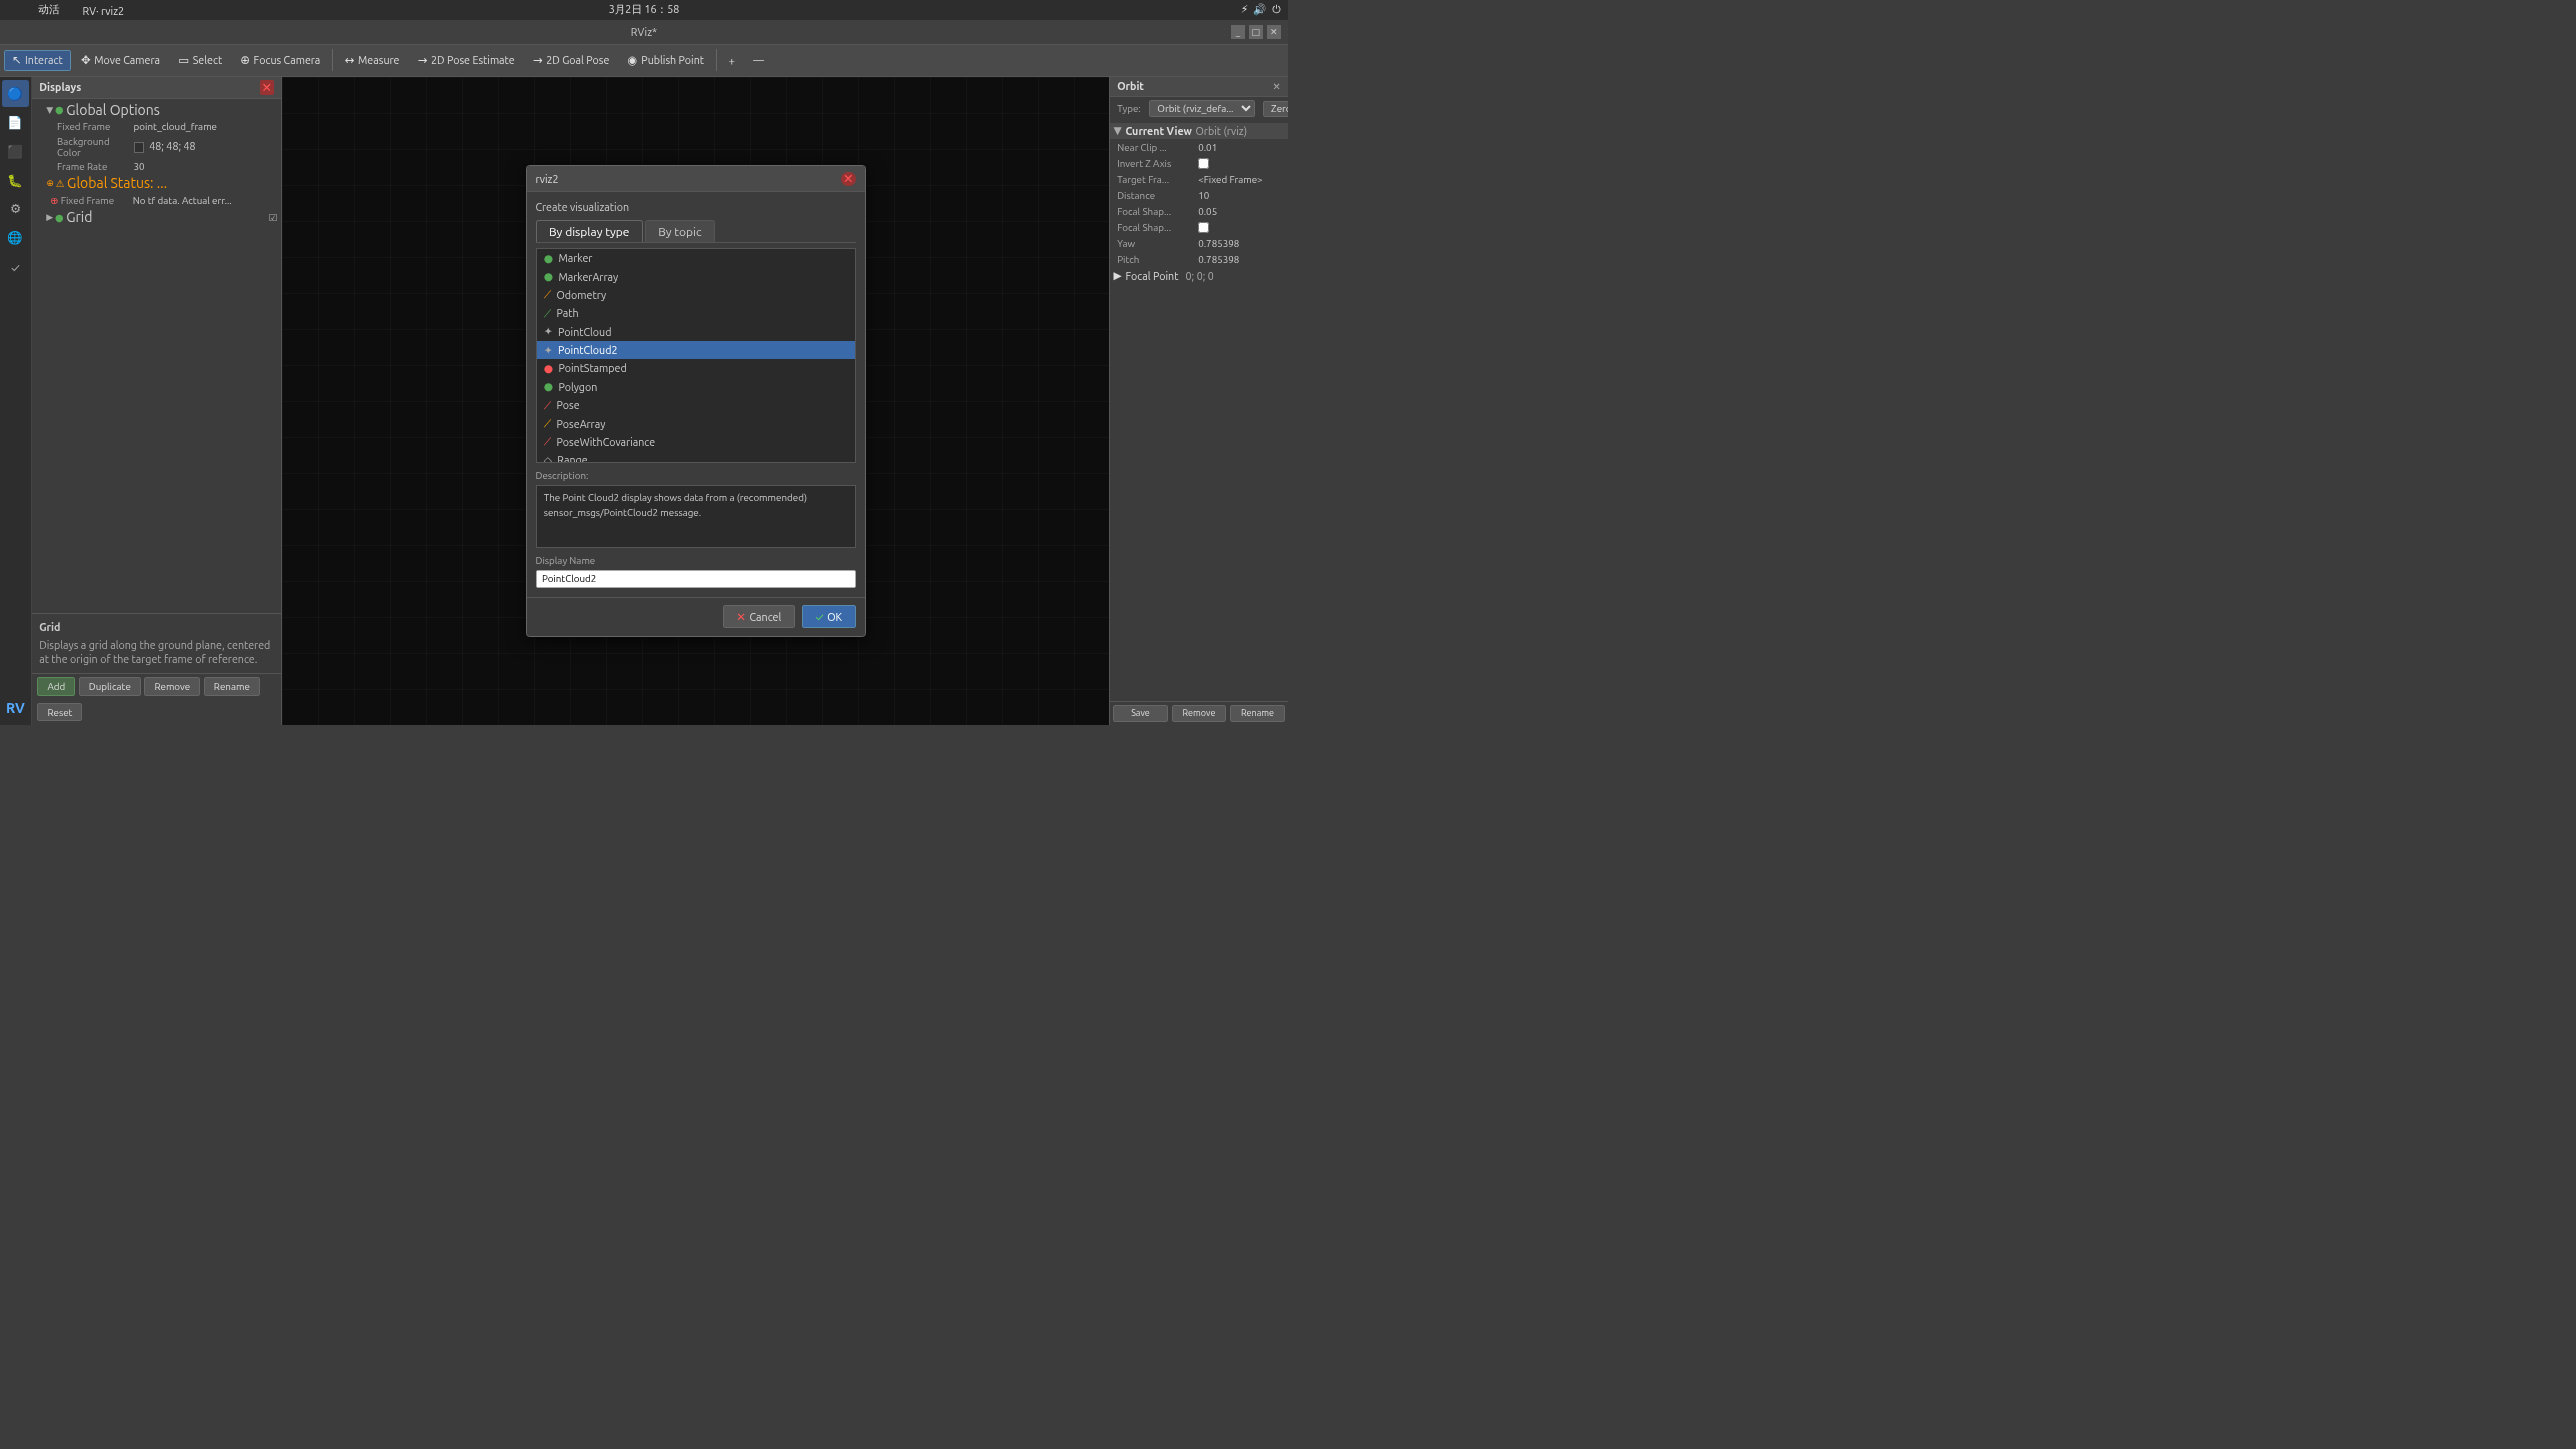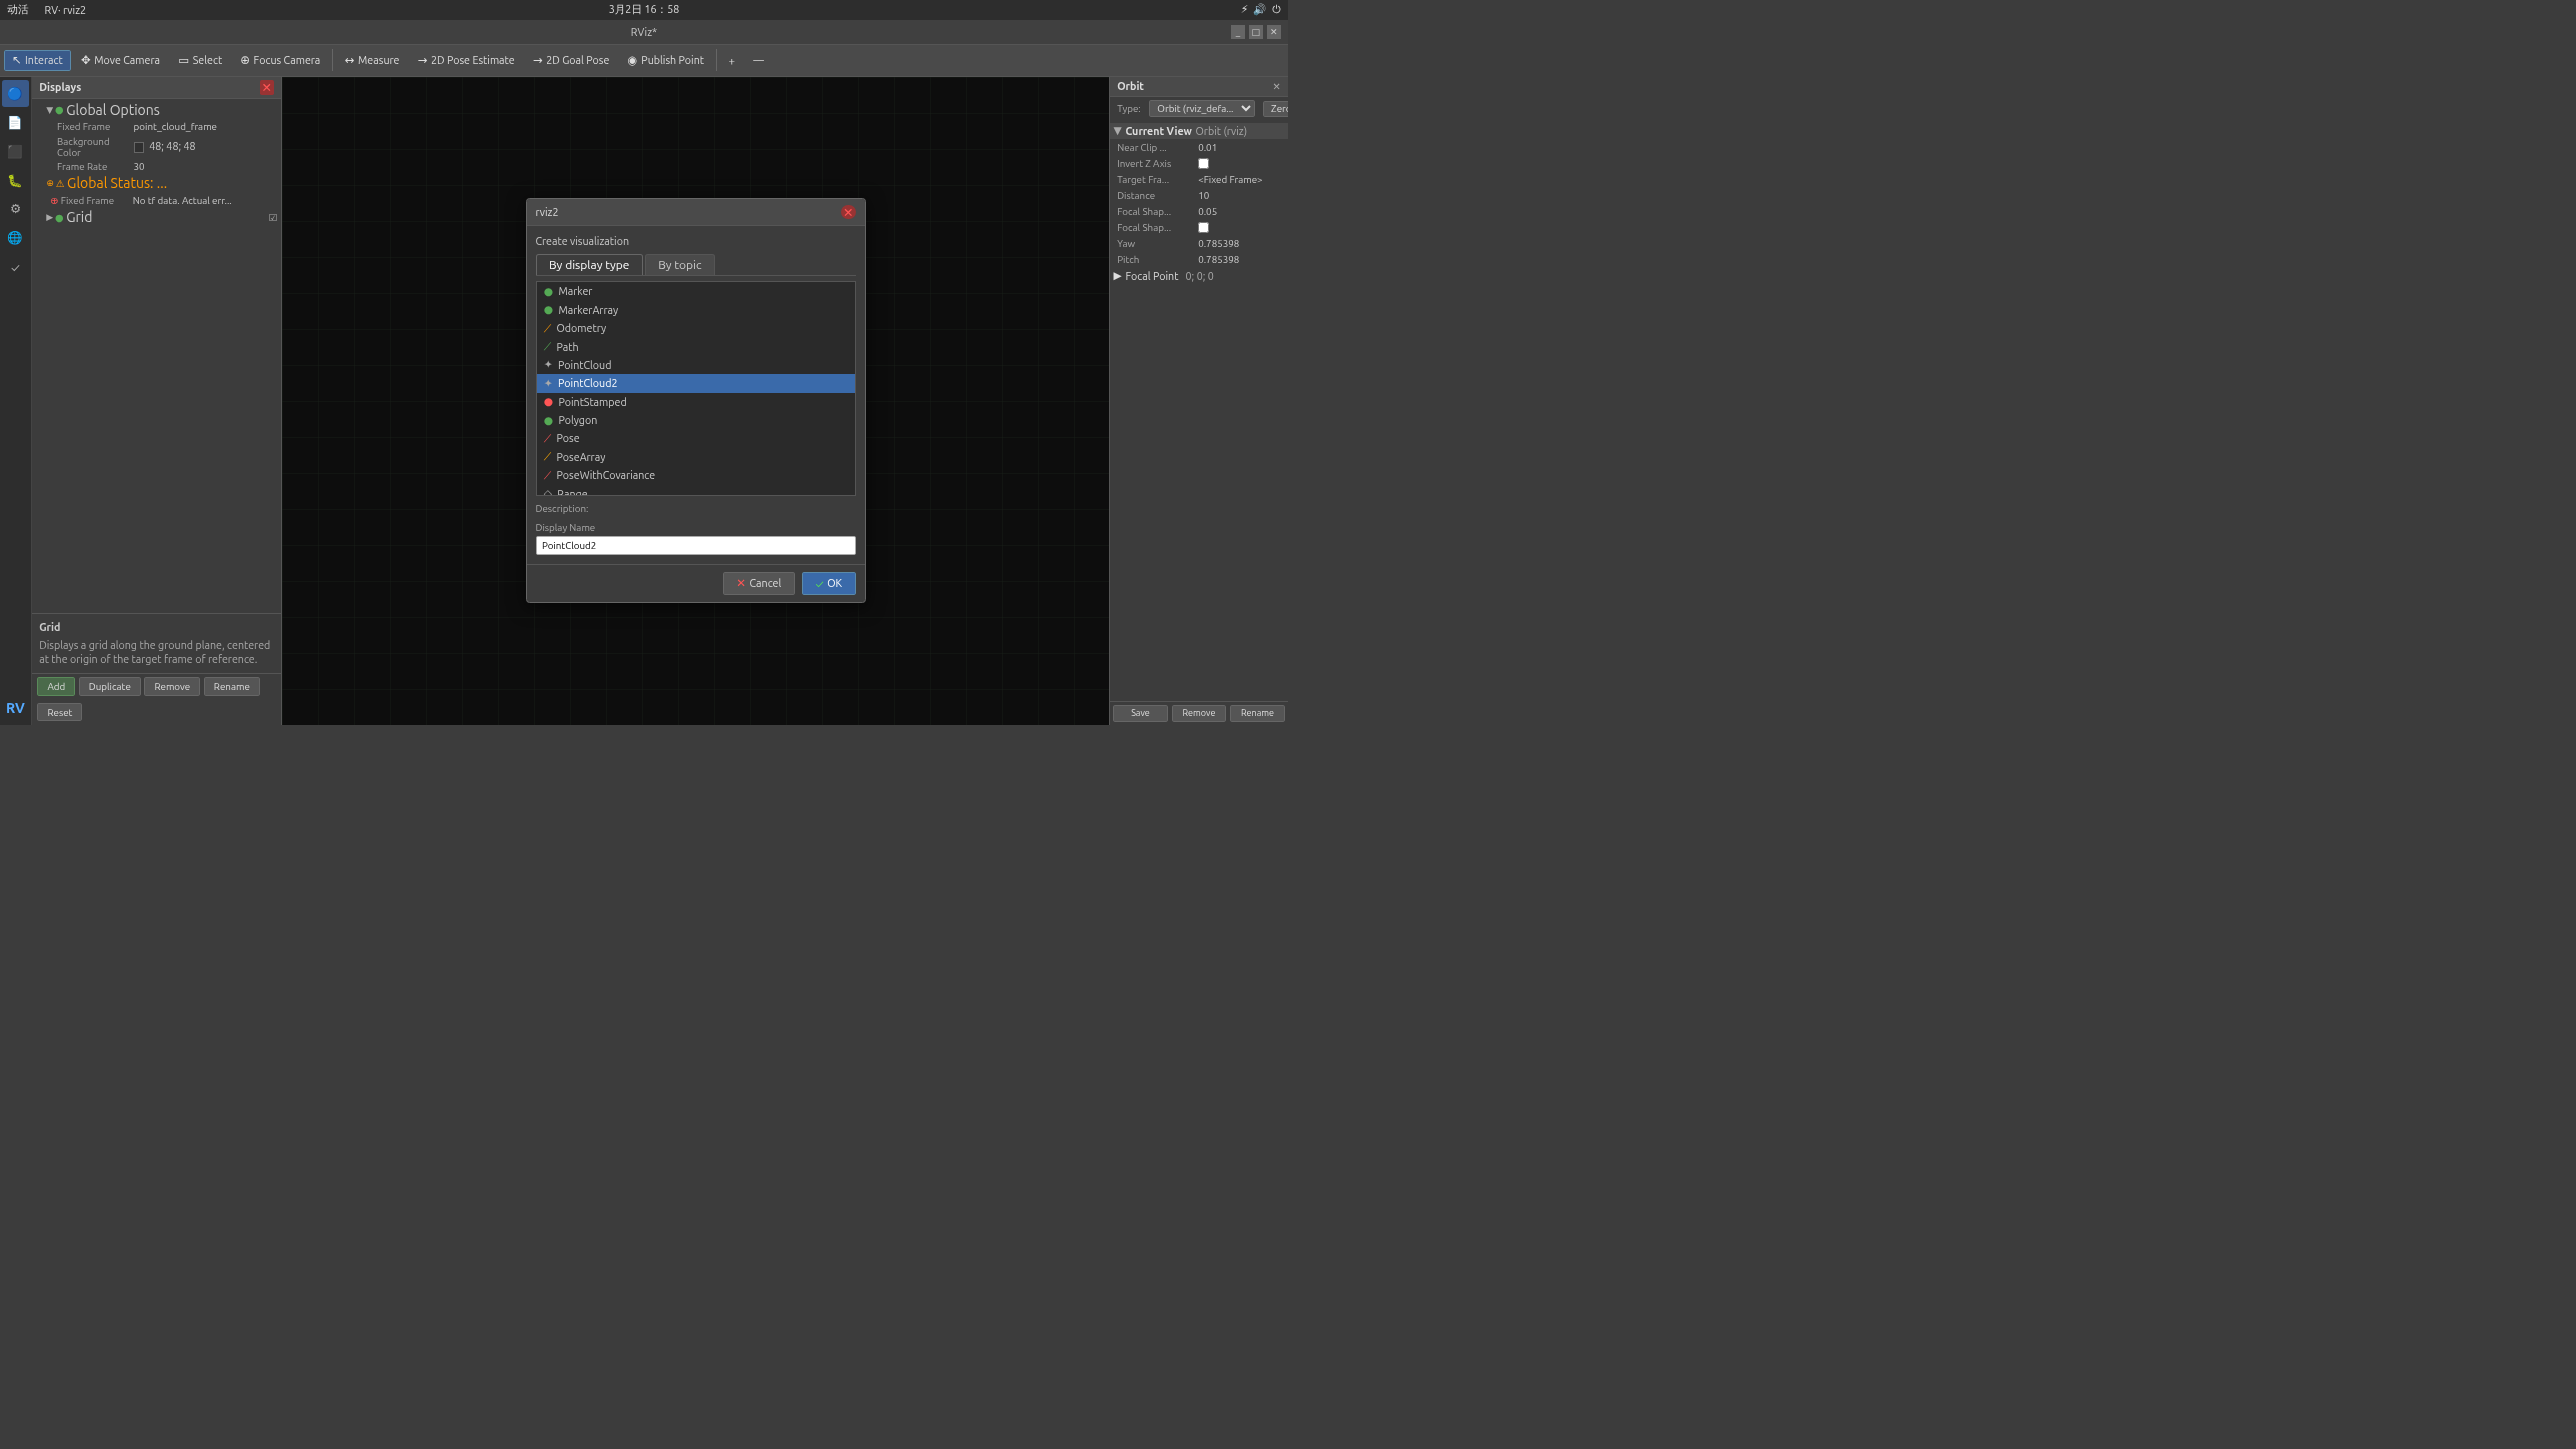--- a/index.html
+++ b/index.html
@@ -9,21 +9,21 @@
     .system-bar {
       background: #2d2d2d;
       height: 19.7px;
       display: flex;
       align-items: center;
       justify-content: space-between;
       padding: 0 7.2px;
       color: #ddd;
       font-size: 9.8px;
     }
-    .system-bar-left { display: flex; align-items: center; gap: 16px; }
+    .system-bar-left { display: flex; align-items: flex-end; gap: 23px; margin-left: 31px; }
     .system-bar-center { position: absolute; left: 50%; transform: translateX(-50%); }
     .system-bar-right { display: flex; align-items: center; gap: 5.4px; }
 
     
     .app-window {
       display: flex;
       flex-direction: column;
       height: calc(100% - 19.7px);
     }
 
@@ -717,20 +717,21 @@
               </div>
               <div class="viz-item">
                 <span style="color:#aaa;">◇</span>
                 <span>Range</span>
               </div>
 
             </div>
 
             
             <div class="modal-desc-label">Description:</div>
+            <div class="modal-desc-box">The Point Cloud2 display shows data from a (recommended) sensor_msgs/PointCloud2 message.</div>
 
             
             <div class="modal-name-label">Display Name</div>
             <input class="modal-name-input" type="text" value="PointCloud2" style="">
           </div>
 
           <div class="modal-btns">
             <button class="btn-cancel">
               <span class="btn-icon-cancel">✕</span>
               <span>Cancel</span>

